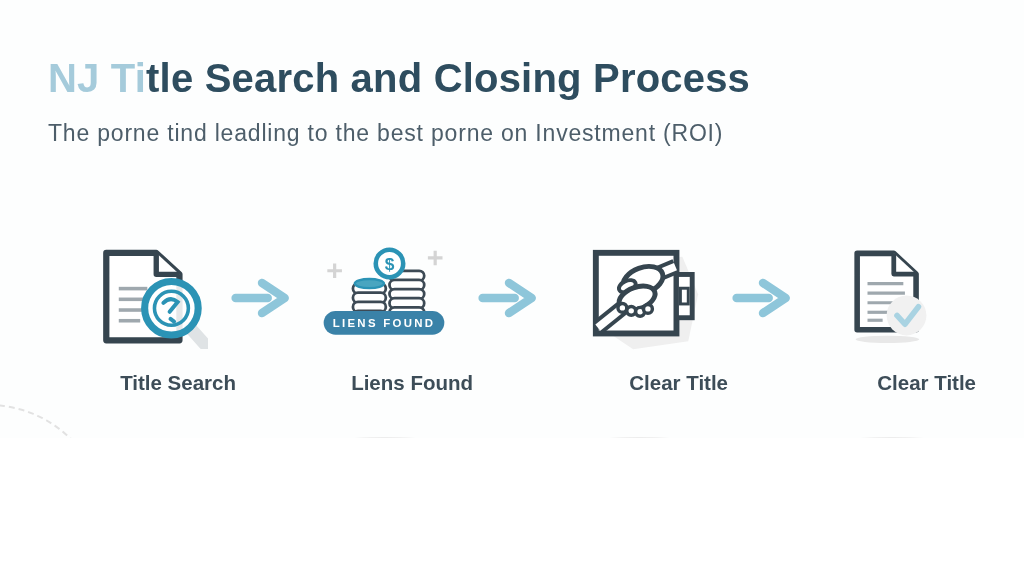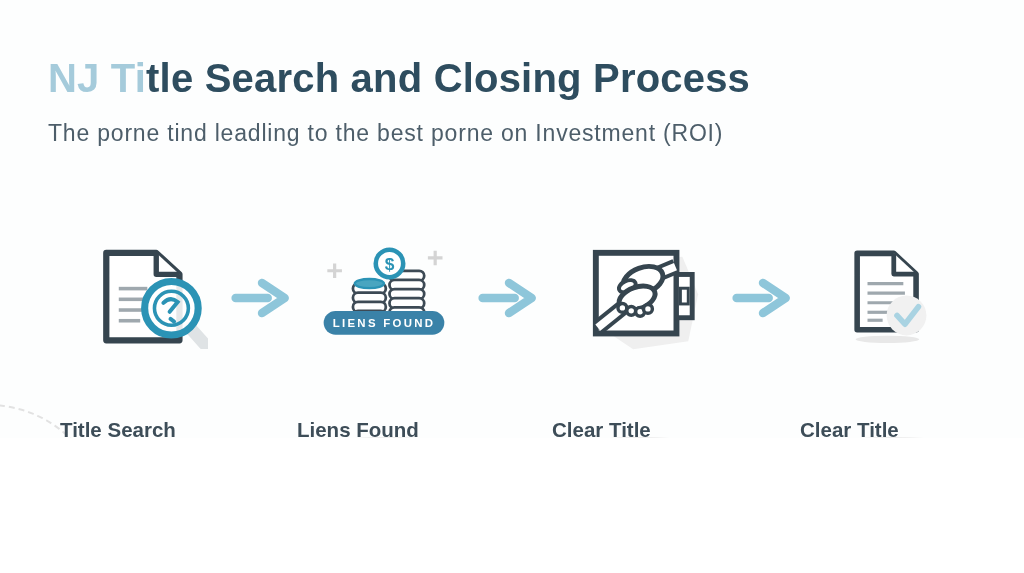--- a/index.html
+++ b/index.html
@@ -20,24 +20,23 @@
   .title .rest{color:#2e4d5f;}
   .subtitle{
     position:absolute;left:48px;top:120px;
     font-size:23px;font-weight:500;letter-spacing:.8px;
     color:#4d5e6a;white-space:nowrap;
   }
   
   .icon-box{position:absolute;}
   .step-label{
     position:absolute;top:371px;width:176px;
-    text-align:left;
+    text-align:right;
     font-size:20.5px;font-weight:600;color:#3d4d58;
     white-space:nowrap;
-    margin-top:47px;
   }
   .arrow{position:absolute;top:277px;width:66px;height:42px;}
   
   .ellipse-shadow{
     position:absolute;top:437px;height:26px;border-radius:50%;
     background:#ededed;
   }
   .dashed-circle{
     position:absolute;left:-128px;top:404px;width:230px;height:230px;
     border:2px dashed #e2e2e2;border-radius:50%;

